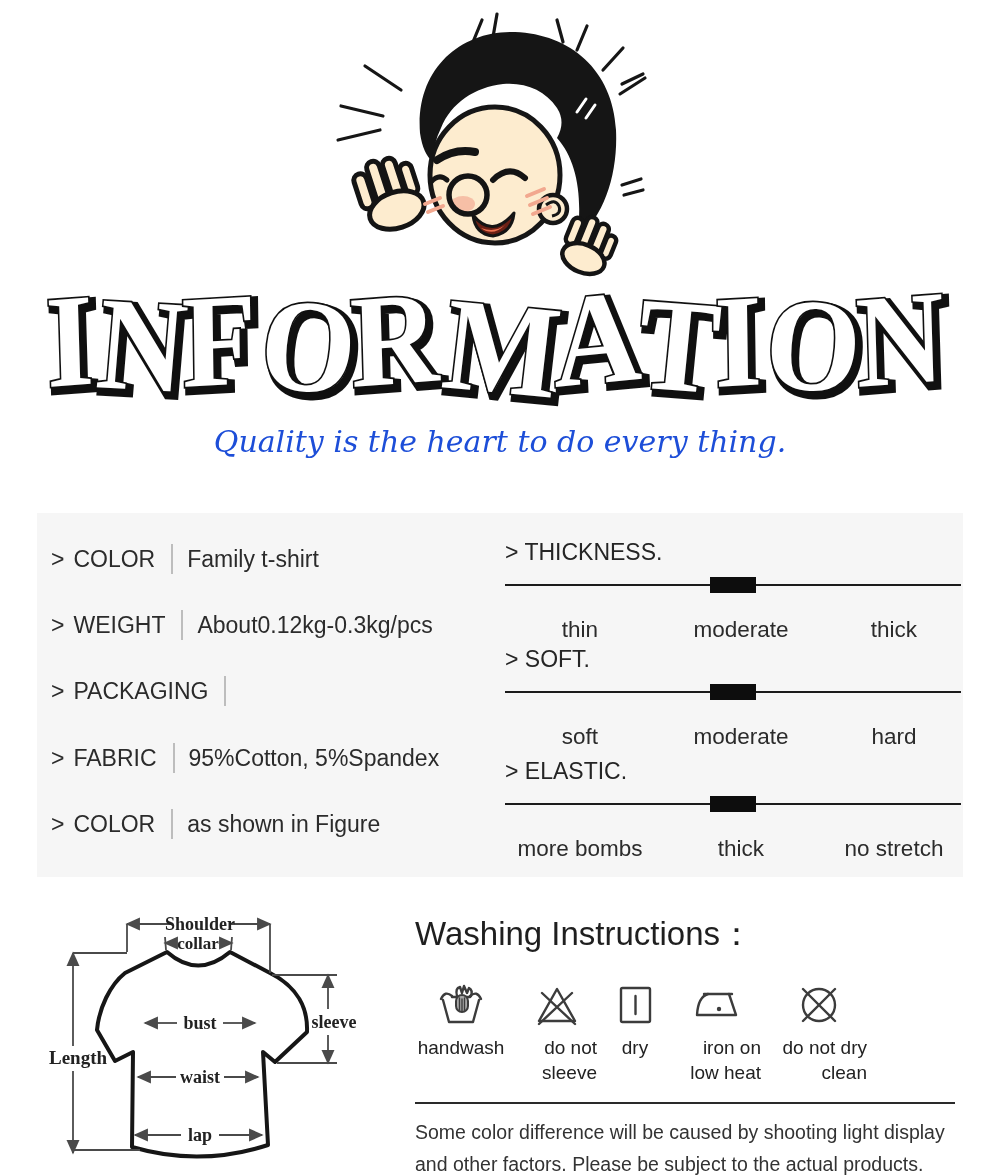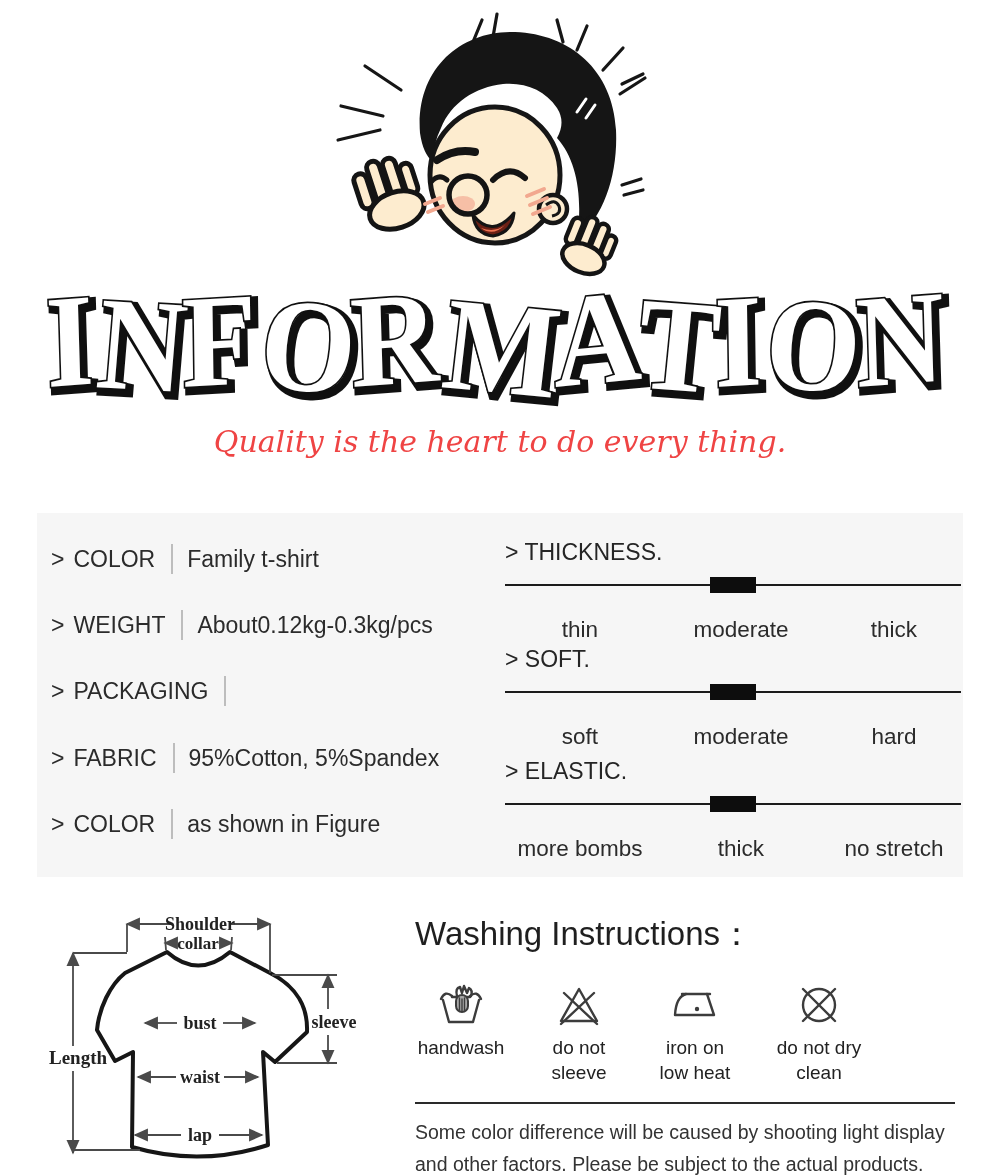--- a/index.html
+++ b/index.html
@@ -18,29 +18,29 @@
   .scale-label{font-size:23px;color:#252525;}
   .scale-line{position:relative;margin-top:18px;height:2px;background:#1b1b1b;}
   .scale-marker{position:absolute;left:50%;transform:translateX(-50%);top:-7px;
                 width:46px;height:16px;background:#0d0d0d;}
   .scale-opts{margin-top:15px;display:grid;grid-template-columns:150px 1fr 134px;
               font-size:22.5px;color:#2b2b2b;}
   .scale-opts span{text-align:center;margin-top:16px;}
 
   
   .tagline{left:0;top:424px;width:1000px;text-align:center;
-           font-family:"DejaVu Serif",serif;font-style:italic;font-size:30px;color:#ef4444;}
+           font-family:"DejaVu Serif",serif;font-style:italic;font-size:30px;color:#1d4ed8;}
 
   
   .washing{left:415px;top:912px;width:556px;}
   .wash-title{font-size:33px;color:#1f1f1f;}
   .wash-icons{margin-top:24px;width:452px;display:flex;justify-content:space-between;}
   .wash-item{display:flex;flex-direction:column;align-items:center;}
   .wash-item .icon-box{height:46px;display:flex;align-items:flex-end;}
-  .wash-item .lbl{margin-top:9px;font-size:19px;line-height:1.3;color:#222;text-align:center;}
+  .wash-item .lbl{margin-top:9px;font-size:19px;line-height:1.3;color:#222;text-align:right;}
   .w-handwash{width:92px}.w-bleach{width:80px}.w-dry{width:56px}.w-iron{width:88px}.w-dryclean{width:96px}
   .wash-divider{margin-top:17px;width:540px;height:0;border-top:2px solid #2a2a2a;}
   .wash-note{margin-top:13px;width:556px;font-size:19.5px;line-height:1.6;color:#333;}
 
   svg text{font-family:"Liberation Serif",serif;}
 </style>
 </head>
 <body>
 
 <svg class="abs" style="left:325px;top:8px" width="345" height="270" viewBox="0 0 345 270">
@@ -263,20 +263,29 @@
     <div class="wash-item w-bleach">
       <div class="icon-box">
         <svg width="46" height="44" viewBox="0 0 46 44" fill="none" stroke="#3c3c3c" stroke-width="2.4" stroke-linecap="round" stroke-linejoin="round">
           <path d="M23,6 L5,38 L41,38 Z"></path>
           <path d="M8,10 L41,41 M38,10 L5,41"></path>
         </svg>
       </div>
       <div class="lbl">do not sleeve</div>
     </div>
 
+    <div class="wash-item w-dry">
+      <div class="icon-box">
+        <svg width="42" height="44" viewBox="0 0 42 44" fill="none" stroke="#3c3c3c" stroke-width="2.4" stroke-linecap="round">
+          <rect x="7" y="5" width="29" height="34" rx="1.5"></rect>
+          <path d="M21.5,13 v18"></path>
+        </svg>
+      </div>
+      <div class="lbl">dry</div>
+    </div>
 
     <div class="wash-item w-iron">
       <div class="icon-box">
         <svg width="50" height="44" viewBox="0 0 50 44" fill="none" stroke="#3c3c3c" stroke-width="2.4" stroke-linecap="round" stroke-linejoin="round">
           <path d="M12,11 h28"></path>
           <path d="M37,11 L44,32 L5,32 Q6,14 16,11"></path>
           <circle cx="27" cy="26" r="2.2" fill="#3c3c3c" stroke="none"></circle>
         </svg>
       </div>
       <div class="lbl">iron on low heat</div>

